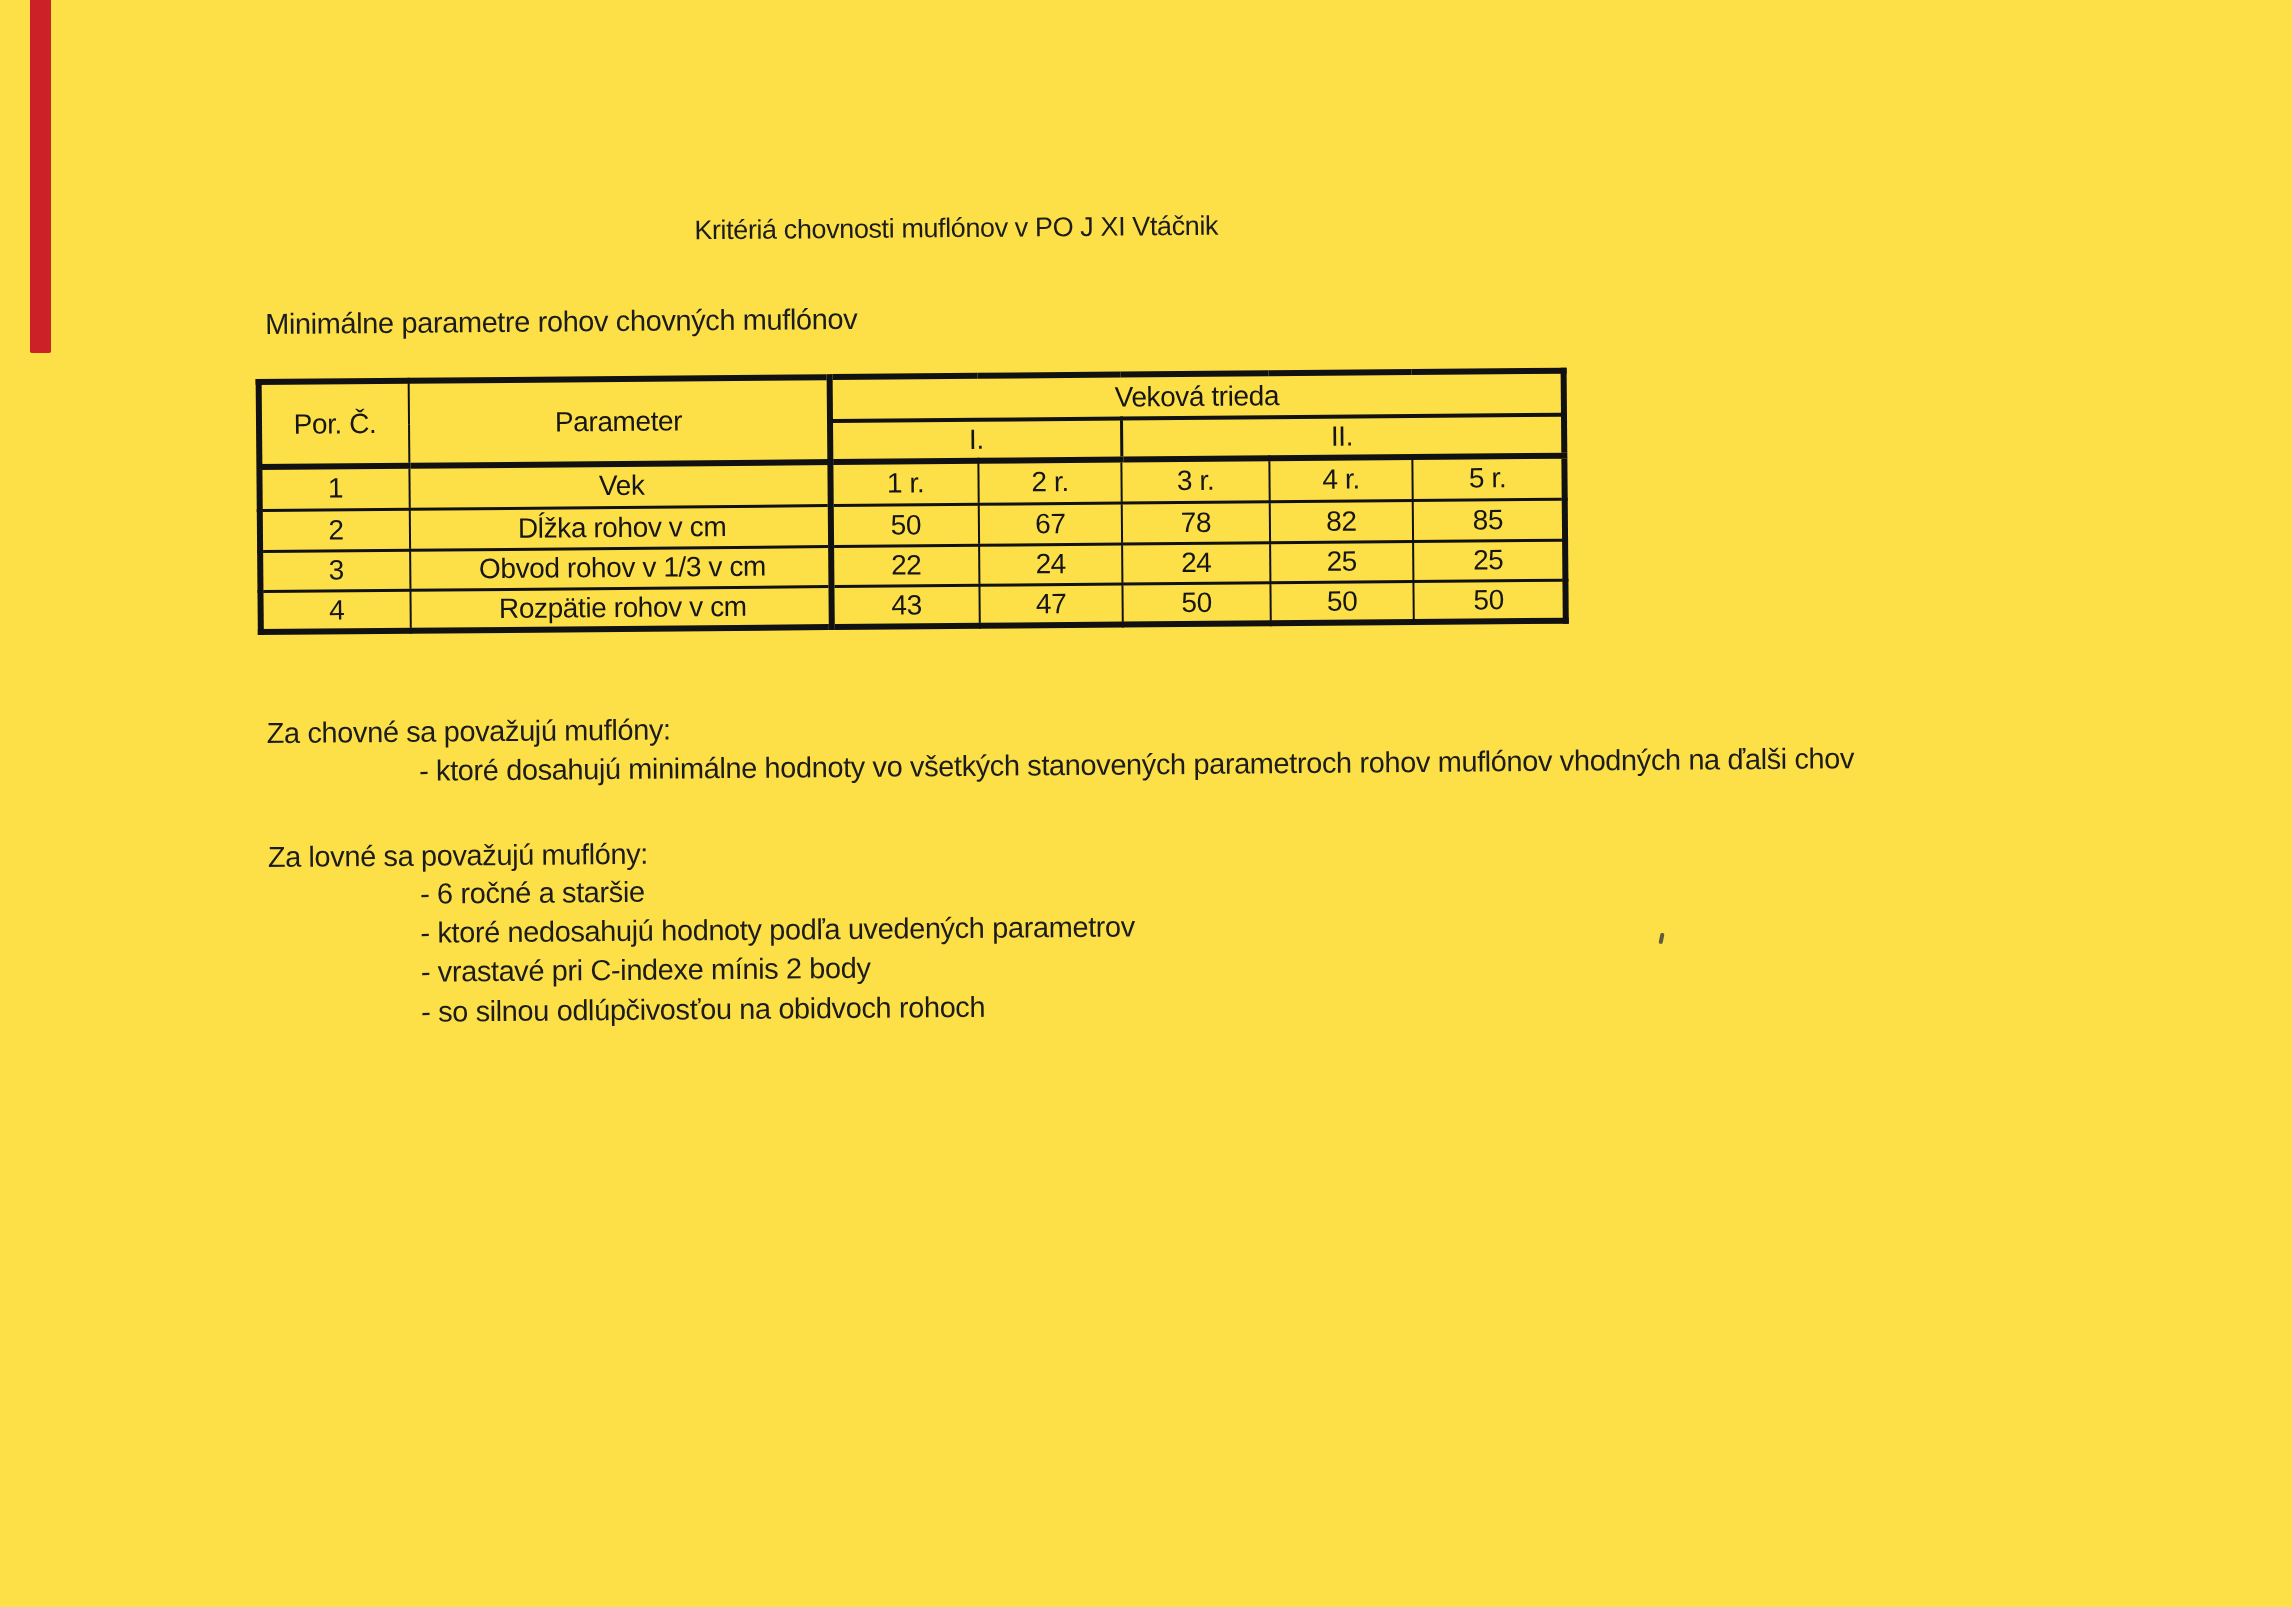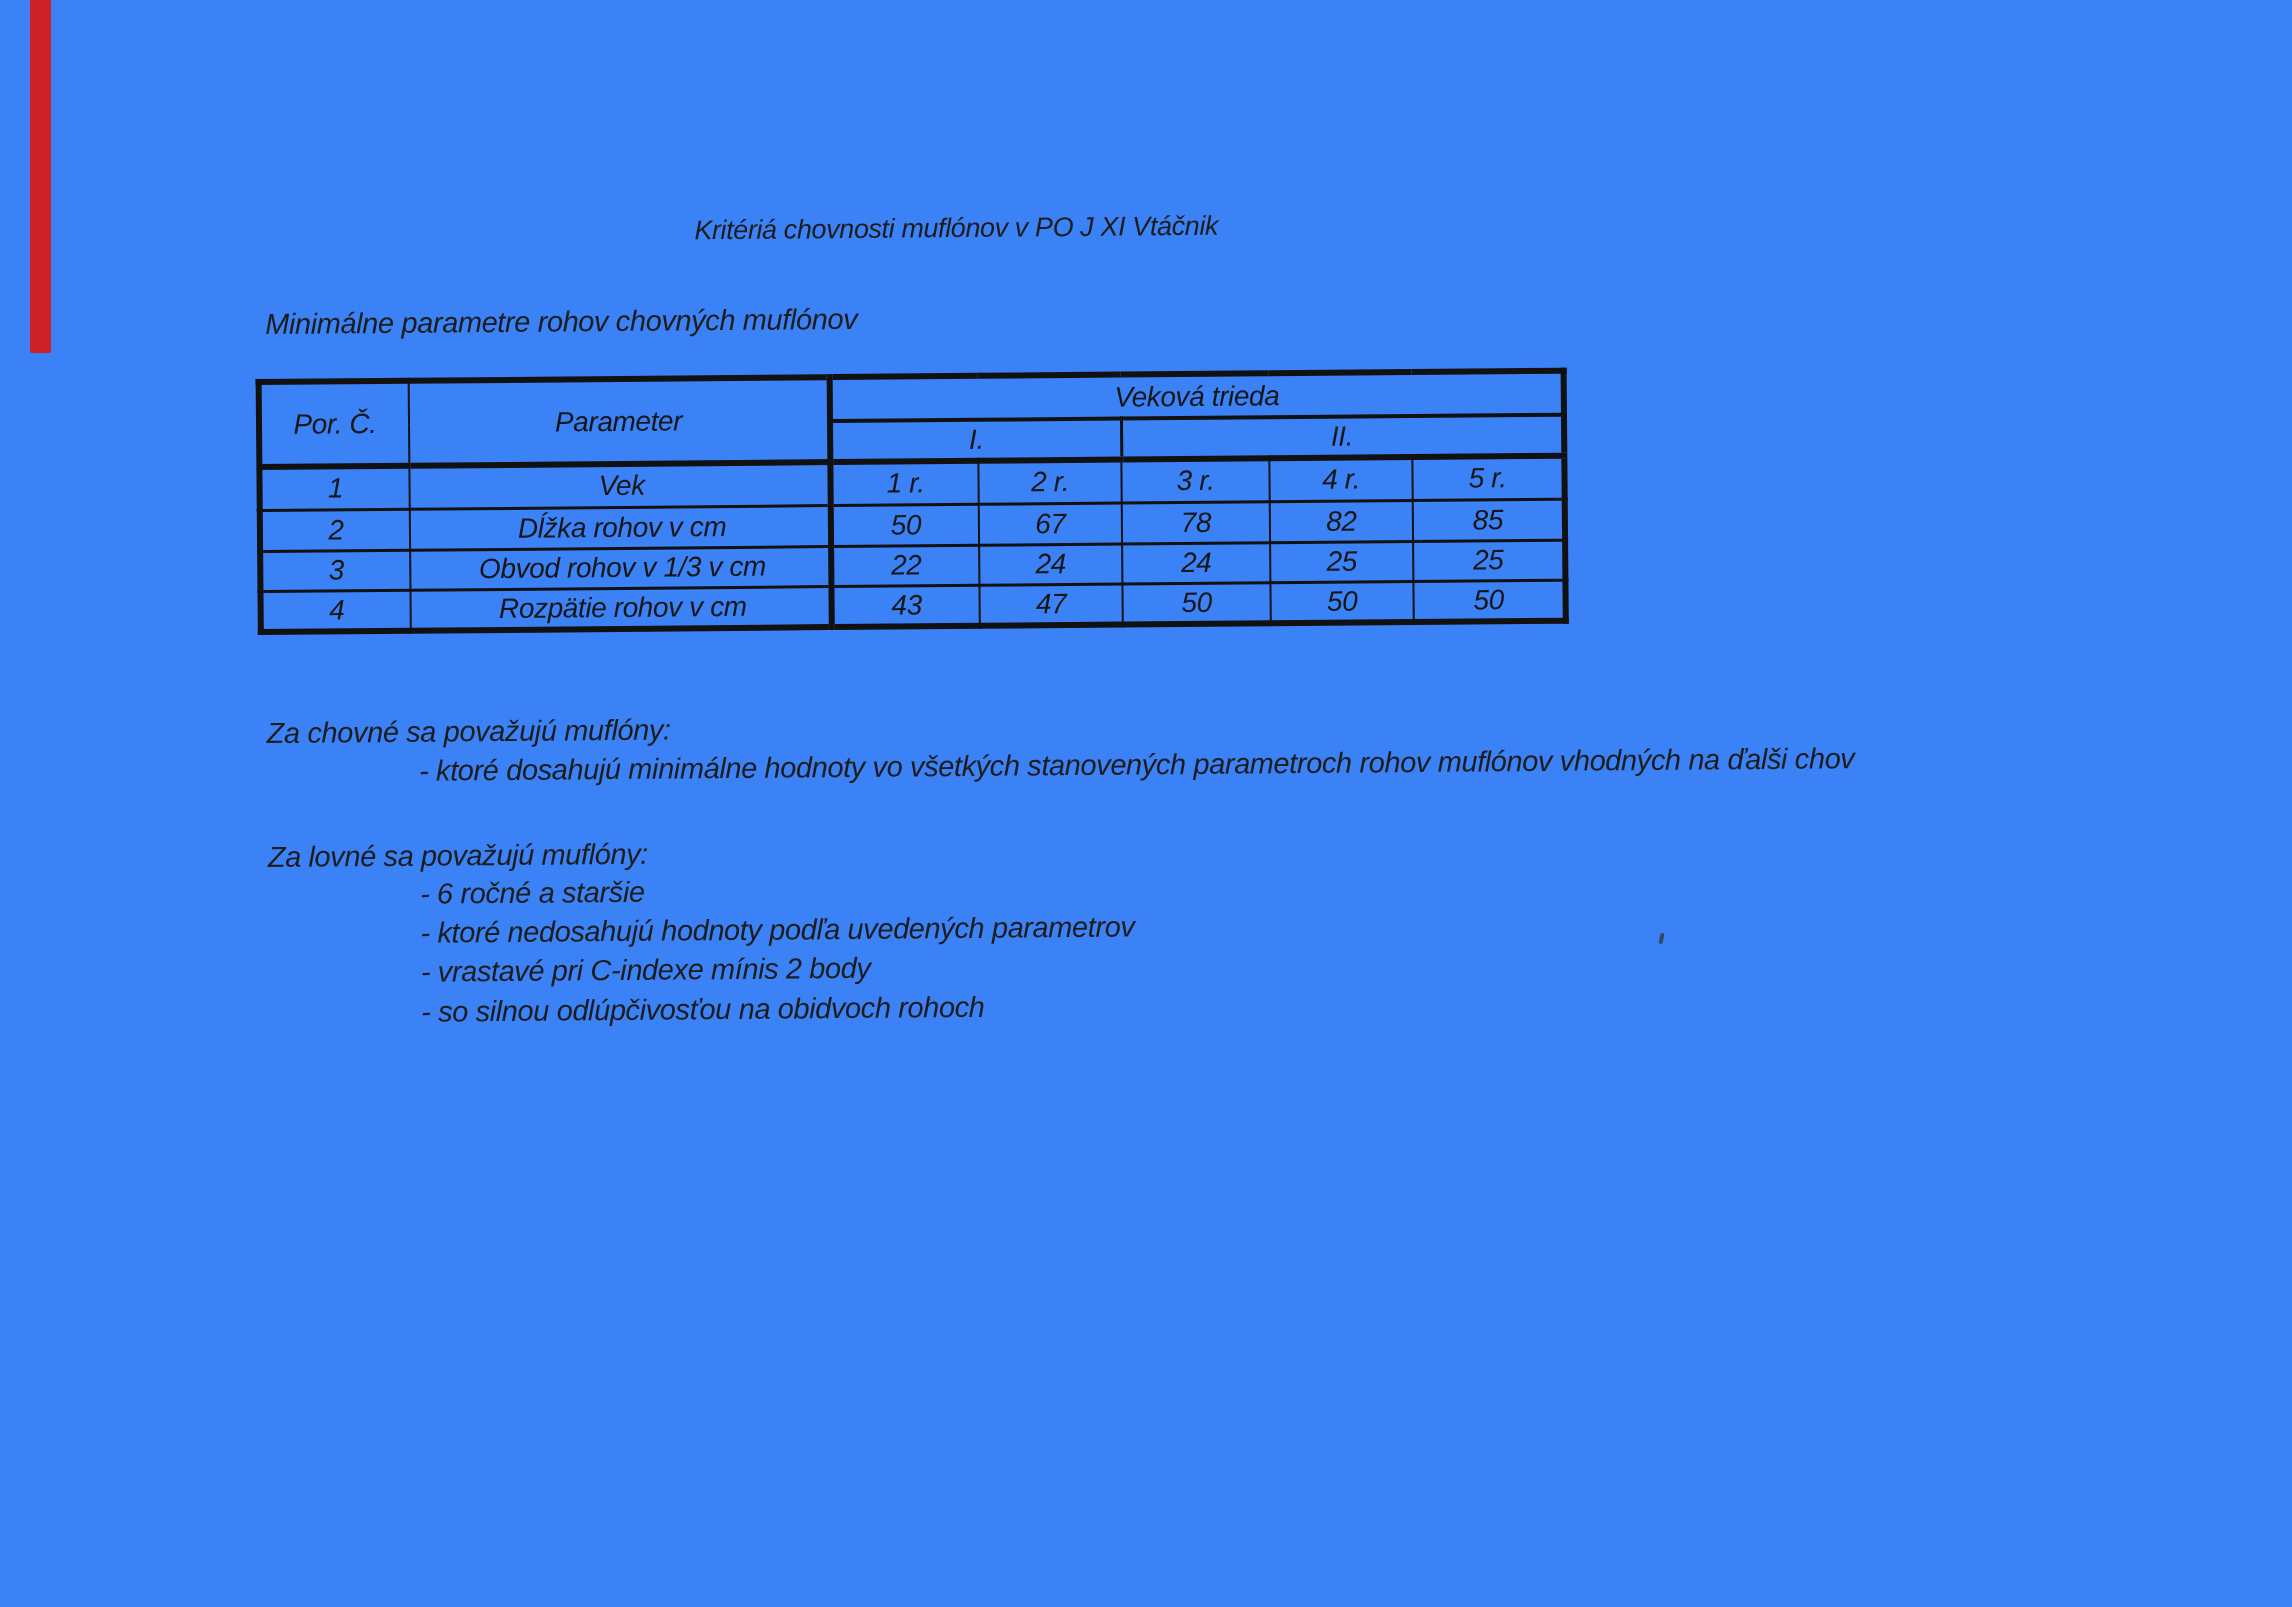--- a/index.html
+++ b/index.html
@@ -7,22 +7,21 @@
   body {
     background: #ffffff;
     font-family: "Liberation Sans", "DejaVu Sans", sans-serif;
     color: #1c1c1c;
     overflow: hidden;
     position: relative;
   }
   .page {
     position: absolute;
     inset: 0;
-    background: #3b82f6;
-    font-style: italic;
+    background: #fde047;
   }
   
   .red-stripe {
     position: absolute;
     left: 29.6px; top: 0;
     width: 21.5px; height: 353px;
     border-radius: 0 0 1.8px 1.8px;
   }
   
   .scan {

